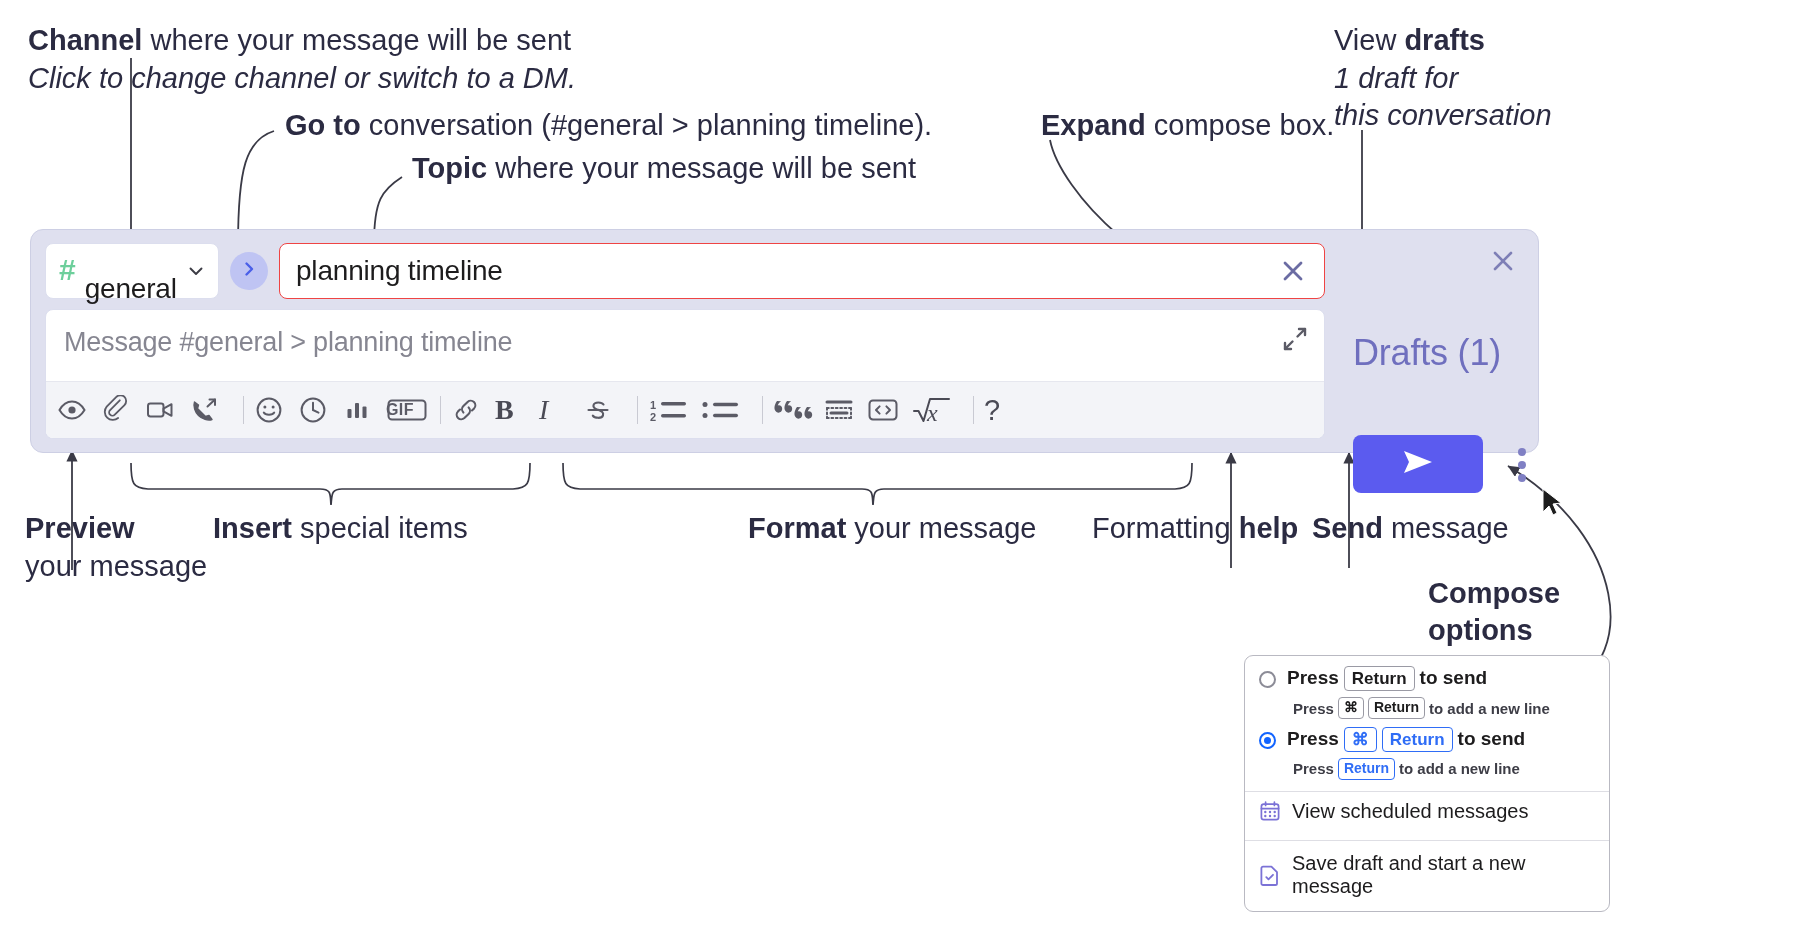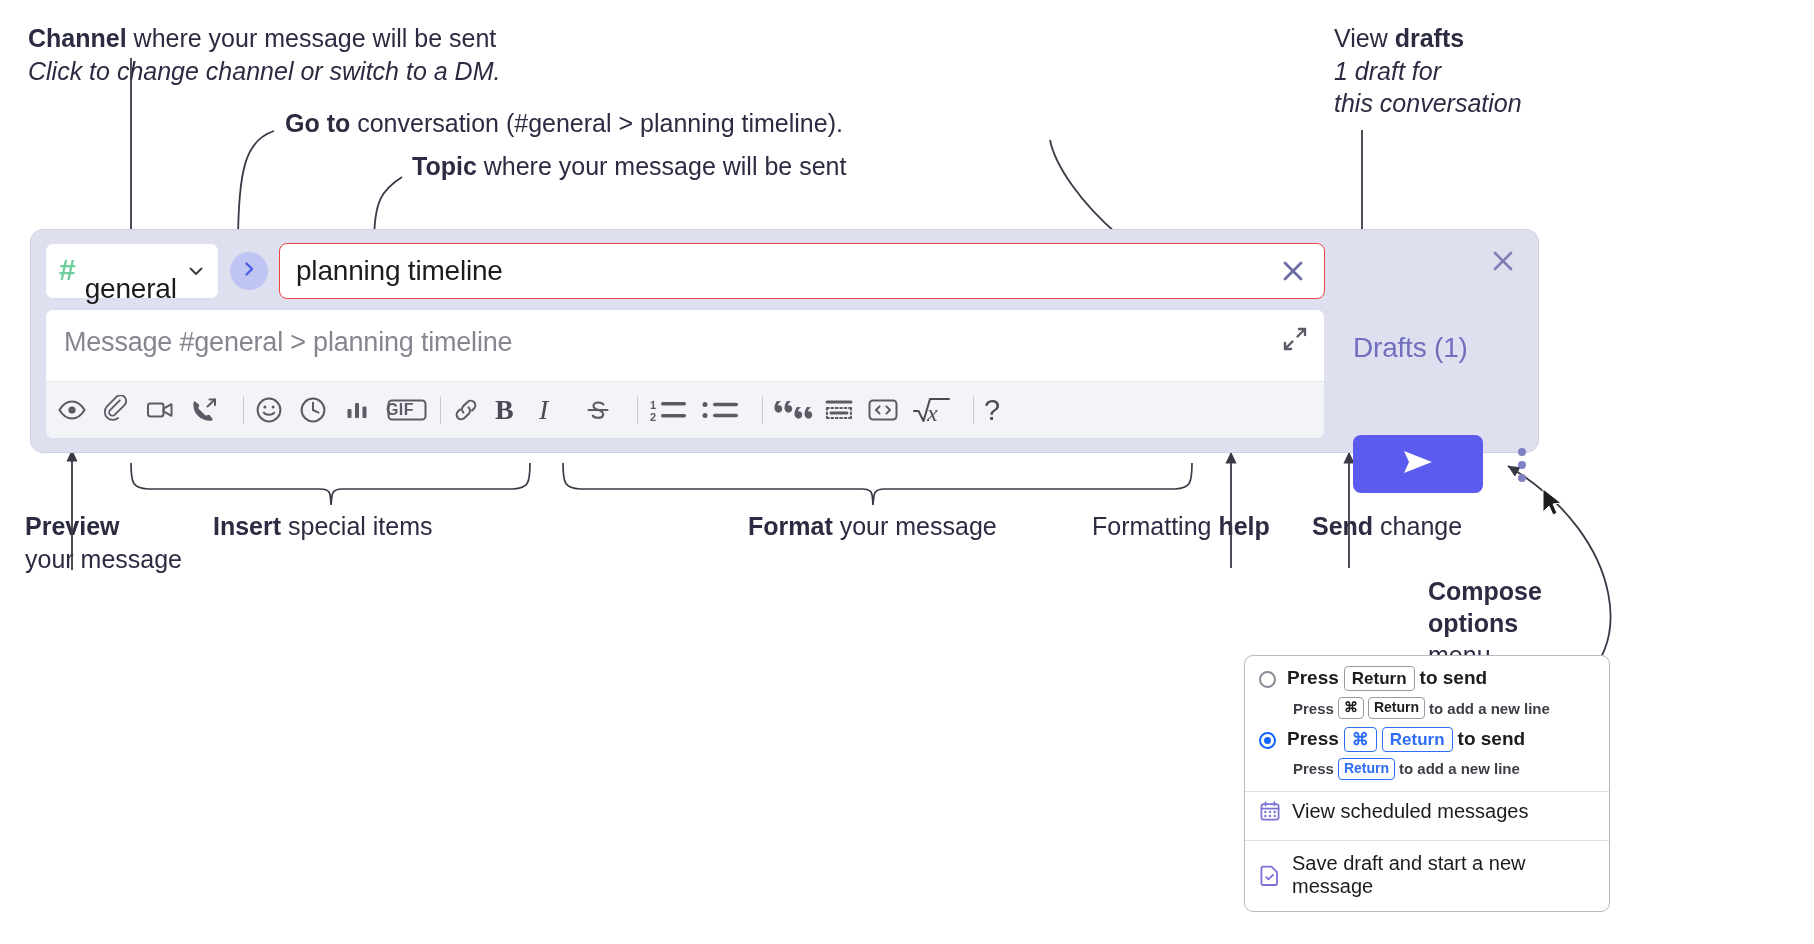--- a/index.html
+++ b/index.html
@@ -11,21 +11,21 @@
     color:#2b2b3d;
     position:relative;
     overflow:hidden;
   }
   .stage { position:absolute; inset:0; }
 
   
   .anno { position:absolute; color:#2b2b42; line-height:1.30; }
   .anno b { font-weight:700; }
   .anno i { font-style:italic; }
-  .anno-lg { font-size:25px; }
+  .anno-lg { font-size:29px; }
 
   
   .overlay { position:absolute; inset:0; pointer-events:none; }
 
   
   .compose-outer {
     position:absolute;
     left:30px; top:229px;
     width:1509px; height:224px;
     background:#dfe0ef;
@@ -87,21 +87,21 @@
     width:44px; height:44px; display:flex; align-items:center; justify-content:flex-start;
     color:#5b5b66; flex:0 0 auto;
   }
   .ticon svg { display:block; }
   .tsep { width:1px; height:28px; background:#c9cad3; margin:0 10px; flex:0 0 auto; }
 
   
   .rail-close { position:absolute; right:20px; top:16px; width:30px; height:30px; }
   .drafts {
     position:absolute; left:1322px; top:331px;
-    font-size:28px; color:#6f6fbe; letter-spacing:-0.2px;
+    font-size:36px; color:#6f6fbe; letter-spacing:-0.2px;
   }
   .send-btn {
     position:absolute; left:1322px; top:434px;
     width:130px; height:58px; border-radius:8px; background:#5b5bef;
     display:flex; align-items:center; justify-content:center;
   }
   .kebab {
     position:absolute; left:1478px; top:444px;
     width:26px; height:40px; display:flex; flex-direction:column;
     align-items:center; justify-content:space-between; padding:3px 0;
@@ -151,20 +151,23 @@
   </div>
 
   <div class="anno anno-lg" style="left:285px; top:107px; width:700px;">
     <b>Go to</b><span> conversation (#general &gt; planning timeline).</span>
   </div>
 
   <div class="anno anno-lg" style="left:412px; top:150px; width:620px;">
     <b>Topic</b><span> where your message will be sent</span>
   </div>
 
+  <div class="anno anno-lg" style="left:1041px; top:107px; width:400px;">
+    <b>Expand</b><span> compose box.</span>
+  </div>
 
   <div class="anno anno-lg" style="left:1334px; top:22px; width:470px;">
     <div><span>View </span><b>drafts</b></div>
     <div><i>1 draft for</i></div>
     <div><i>this conversation</i></div>
   </div>
 
   <div class="anno anno-lg" style="left:25px; top:510px; width:260px;">
     <div><b>Preview</b></div>
     <div><span>your message</span></div>
@@ -176,21 +179,21 @@
 
   <div class="anno anno-lg" style="left:748px; top:510px; width:420px;">
     <b>Format</b><span> your message</span>
   </div>
 
   <div class="anno anno-lg" style="left:1092px; top:510px; width:300px;">
     <span>Formatting </span><b>help</b>
   </div>
 
   <div class="anno anno-lg" style="left:1312px; top:510px; width:320px;">
-    <b>Send</b><span> change</span>
+    <b>Send</b><span> message</span>
   </div>
 
   <div class="anno anno-lg" style="left:1388px; top:575px; width:260px; line-height:1.28;margin-left:40px;">
     <div><b>Compose</b></div>
     <div><b>options</b></div>
     <div><span>menu</span></div>
   </div>
 
   <svg class="overlay" width="1814" height="944" viewBox="0 0 1814 944" fill="none">
     <defs>

